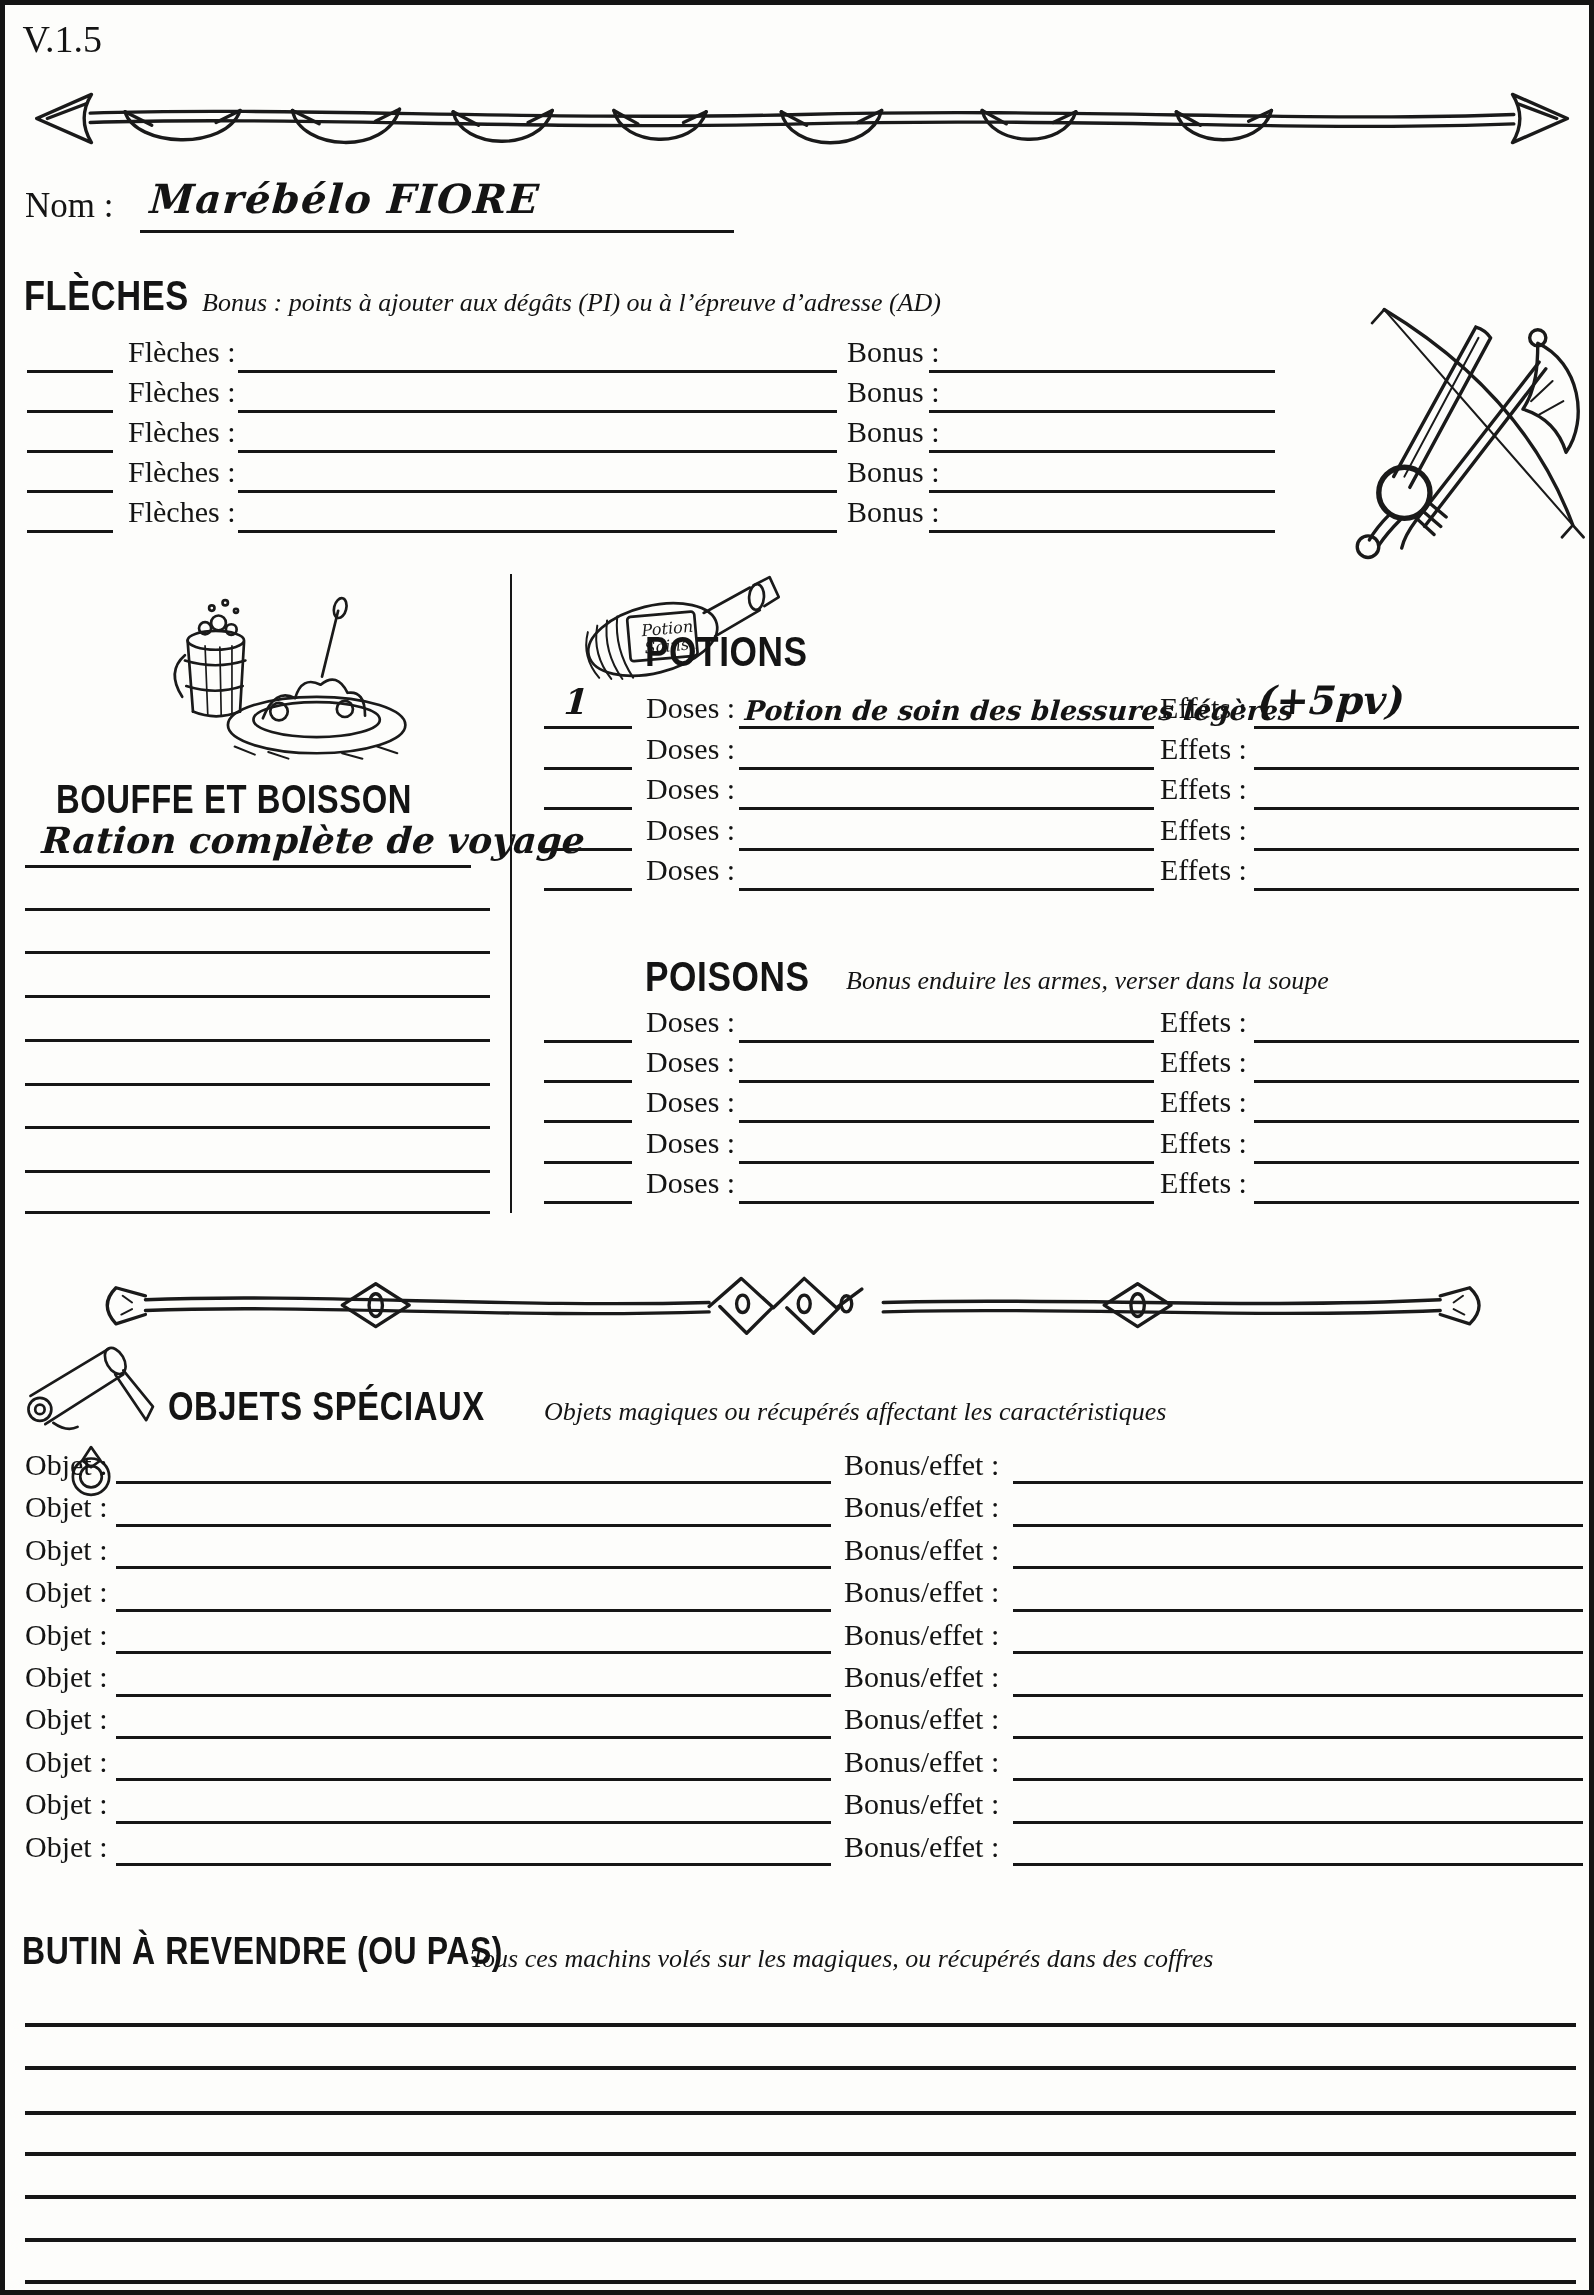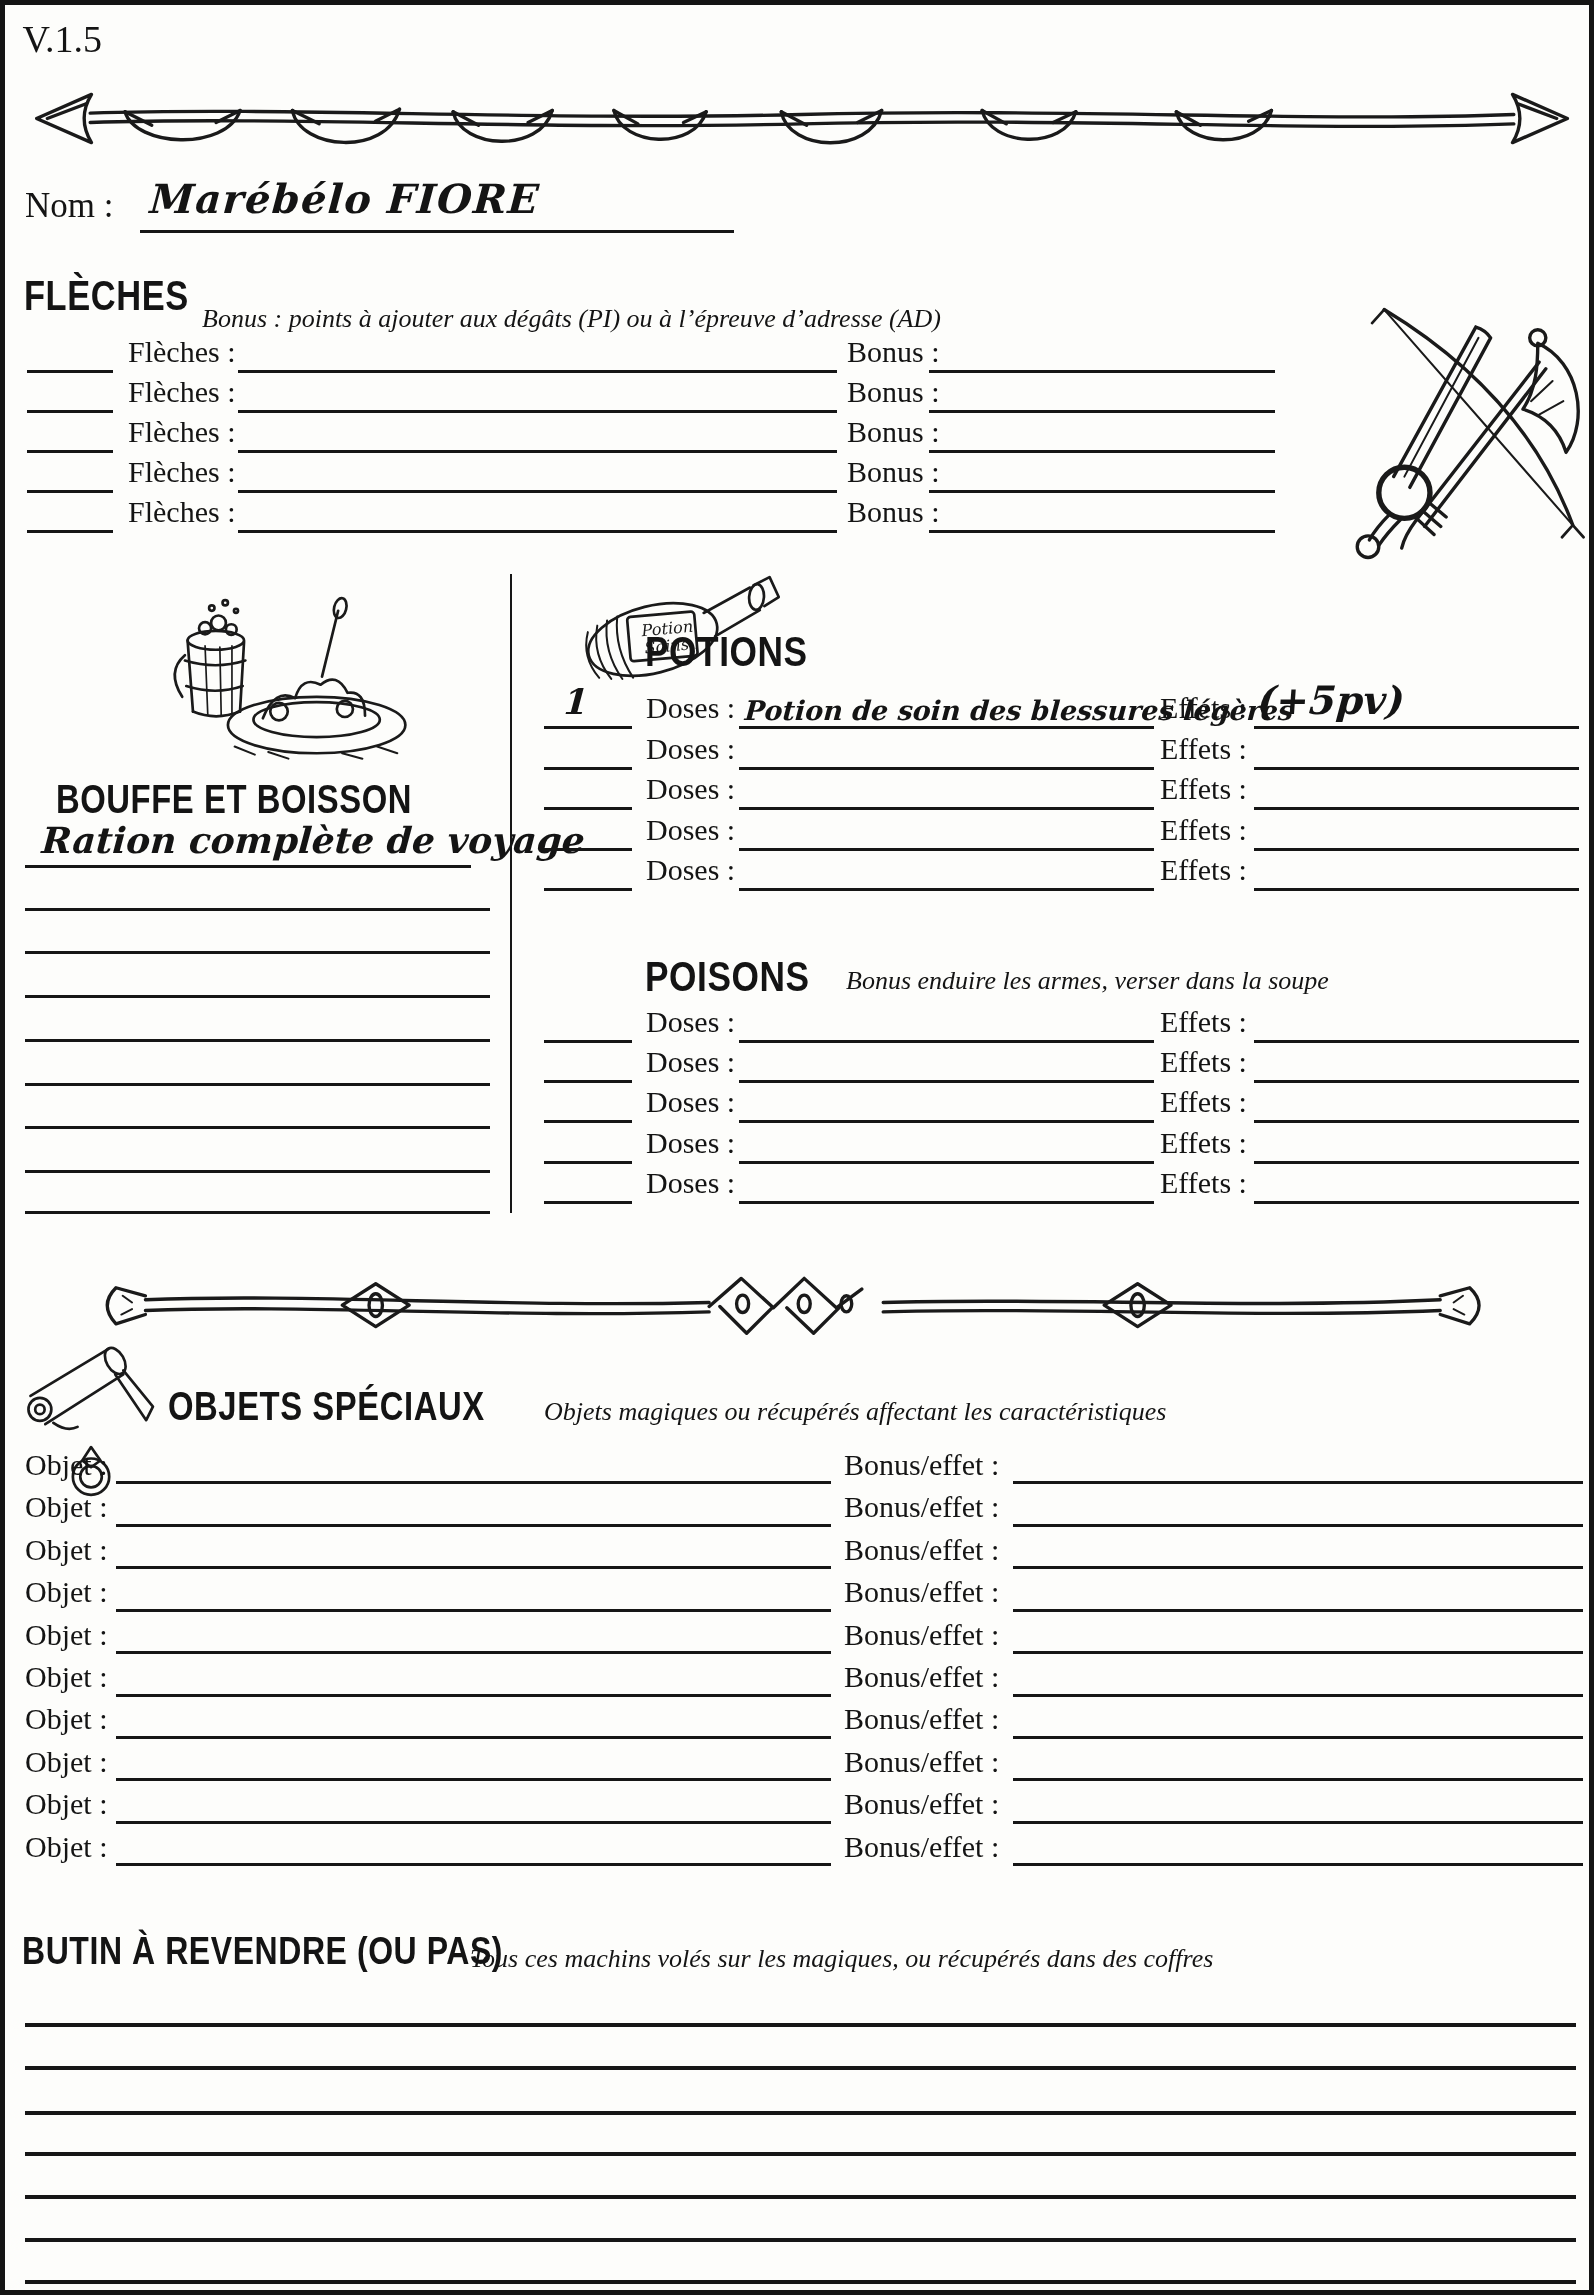--- a/index.html
+++ b/index.html
@@ -49,21 +49,21 @@
     <path d="M1430 44 L1466 64 M1570 46 L1536 62"></path>
     <path d="M1720 46 C 1732 100, 1846 104, 1862 44"></path>
     <path d="M1720 46 L1756 66 M1862 44 L1828 60"></path>
   </svg>
 
   <div class="lbl" style="left:20px; top:181px; font-size:35px;">Nom :</div>
   <div class="hand" style="left:145px; top:170px; font-size:40px; letter-spacing:1.3px;">Marébélo FIORE</div>
   <div class="rule" style="left:135px; top:225px; width:594px;"></div>
 
   <div class="hd" style="left:19px; top:267px; font-size:42px;">FLÈCHES</div>
-  <div class="sub" style="left:197px; top:300px;">Bonus : points à ajouter aux dégâts (PI) ou à l’épreuve d’adresse (AD)</div>
+  <div class="sub" style="left:197px; top:284px;">Bonus : points à ajouter aux dégâts (PI) ou à l’épreuve d’adresse (AD)</div>
 
   <div class="rule" style="left:21.6px; top:365px; width:86px;"></div>
   <div class="hand" style="left:40px; top:327px; font-size:31px;"></div>
   <div class="lbl" style="left:123px; top:330px;">Flèches :</div>
   <div class="rule" style="left:233px; top:365px; width:599px;"></div>
   <div class="hand" style="left:242px; top:333px; font-size:28px;"></div>
   <div class="lbl" style="left:842px; top:330px;">Bonus :</div>
   <div class="rule" style="left:924px; top:365px; width:346px;"></div>
   <div class="hand" style="left:934px; top:333px; font-size:28px;"></div>
 

